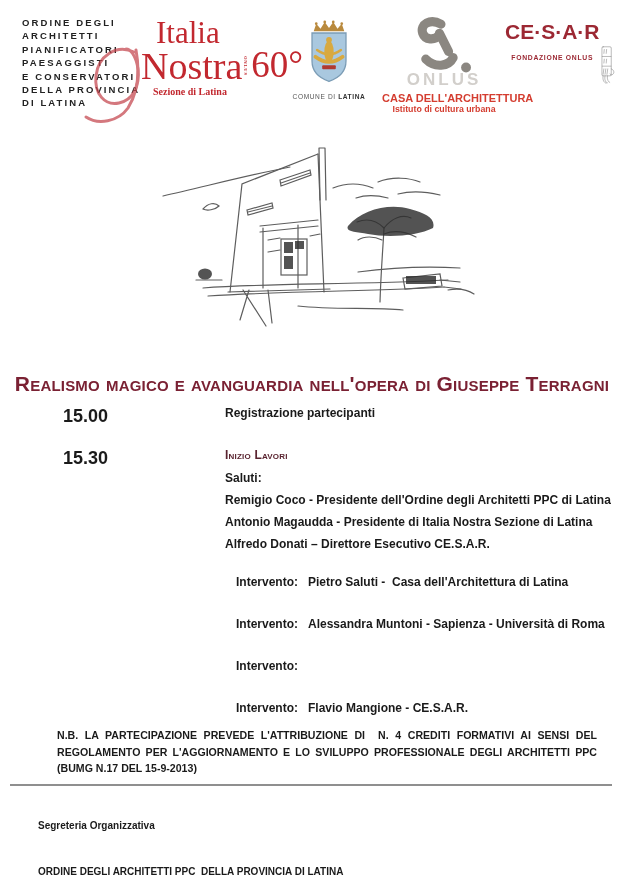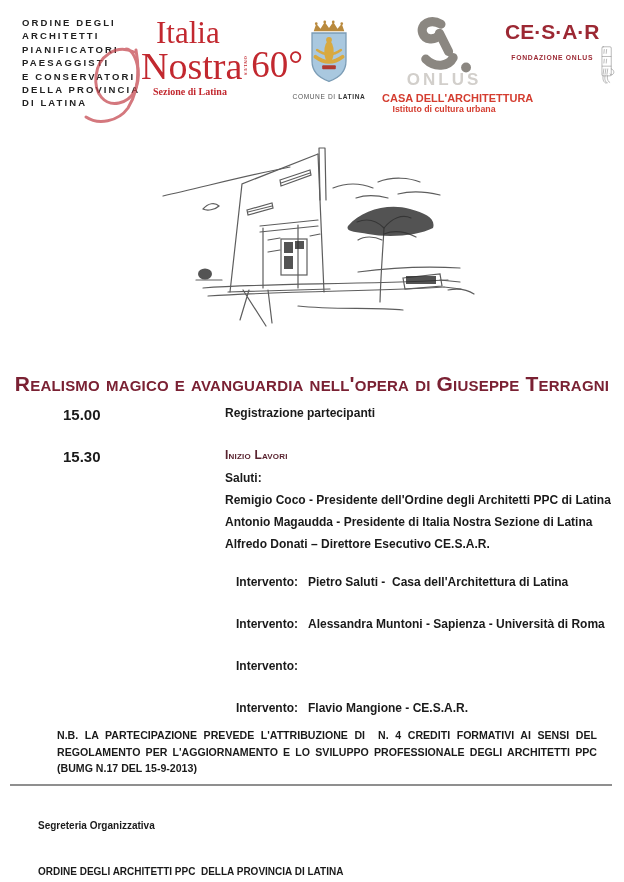--- a/index.html
+++ b/index.html
@@ -41,21 +41,21 @@
   .sketch { position:absolute; left:148px; top:140px; }
 
   
   .title {
     position:absolute; left:0; top:356px; width:100%; text-align:center;
     font-size:21px; font-weight:700; font-variant:small-caps;
     color:#7a2133; letter-spacing:.2px;margin-top:16px;
   }
 
   
-  .time { position:absolute; left:63px; font-size:15px; font-weight:700; }
+  .time { position:absolute; left:63px; font-size:18px; font-weight:700; }
   .sched-text { position:absolute; left:225px; font-size:12px; font-weight:700; white-space:pre-wrap; }
   .sched-heading { position:absolute; left:225px; font-size:12px; font-weight:700; font-variant:small-caps; color:#5a2430; letter-spacing:.2px; }
   .interv-row { position:absolute; left:236px; display:flex; font-size:12px; font-weight:700; white-space:pre-wrap; }
   .interv-label { width:72px; flex:none; }
 
   
   .note {
     position:absolute; left:57px; top:727px; width:540px;
     font-size:10.6px; font-weight:700; line-height:16.5px;
     text-align:justify; white-space:pre-wrap;

